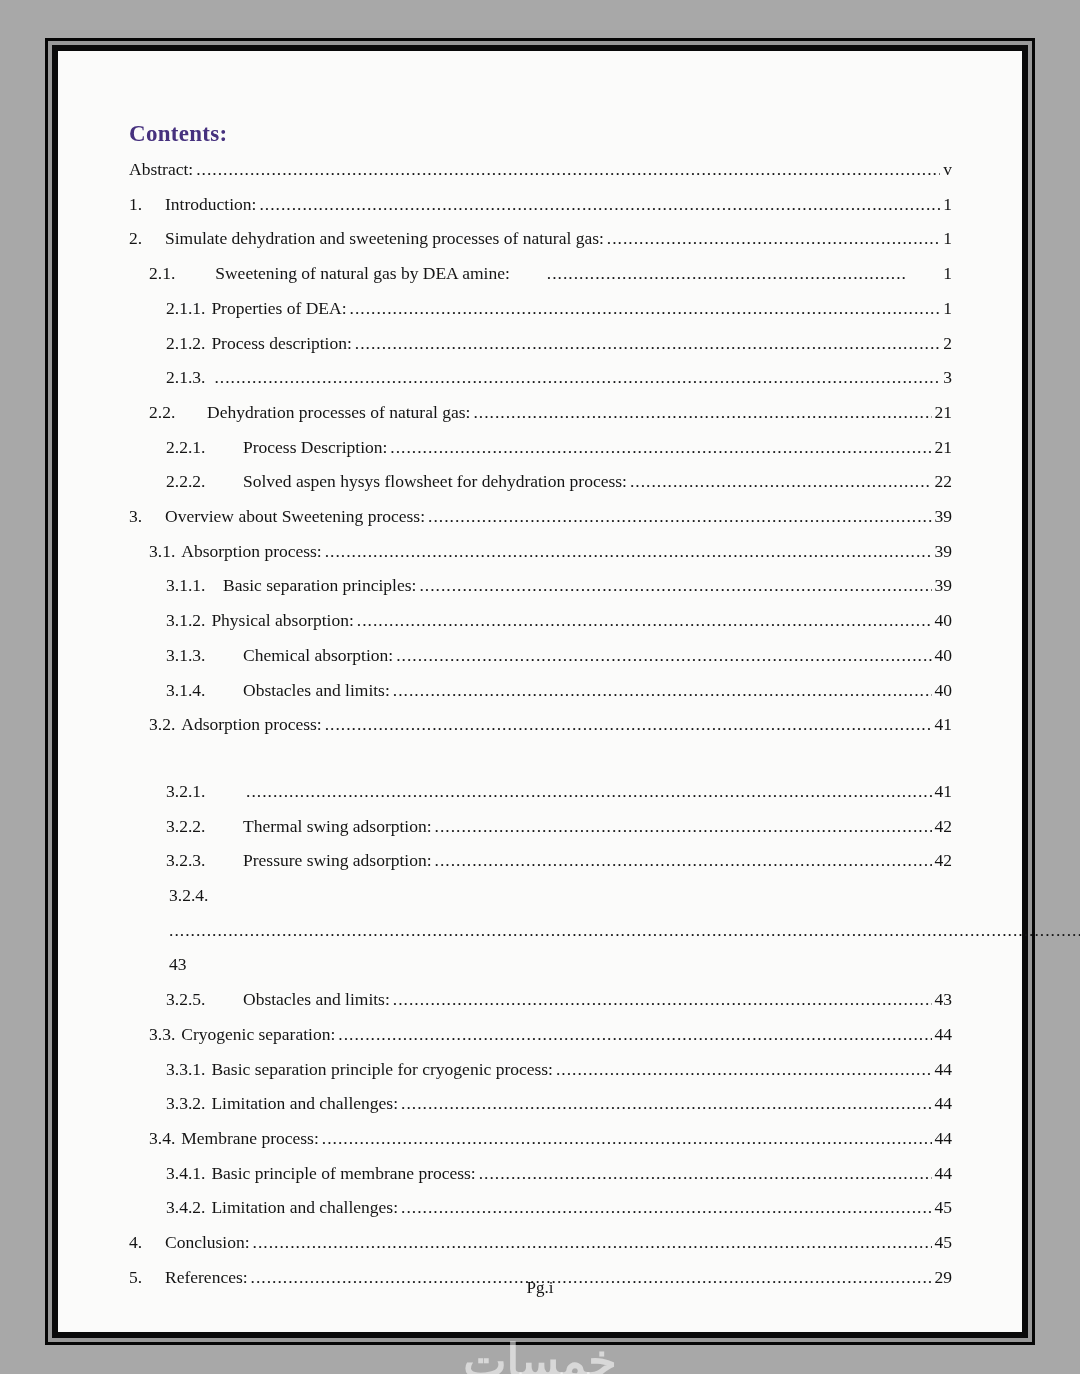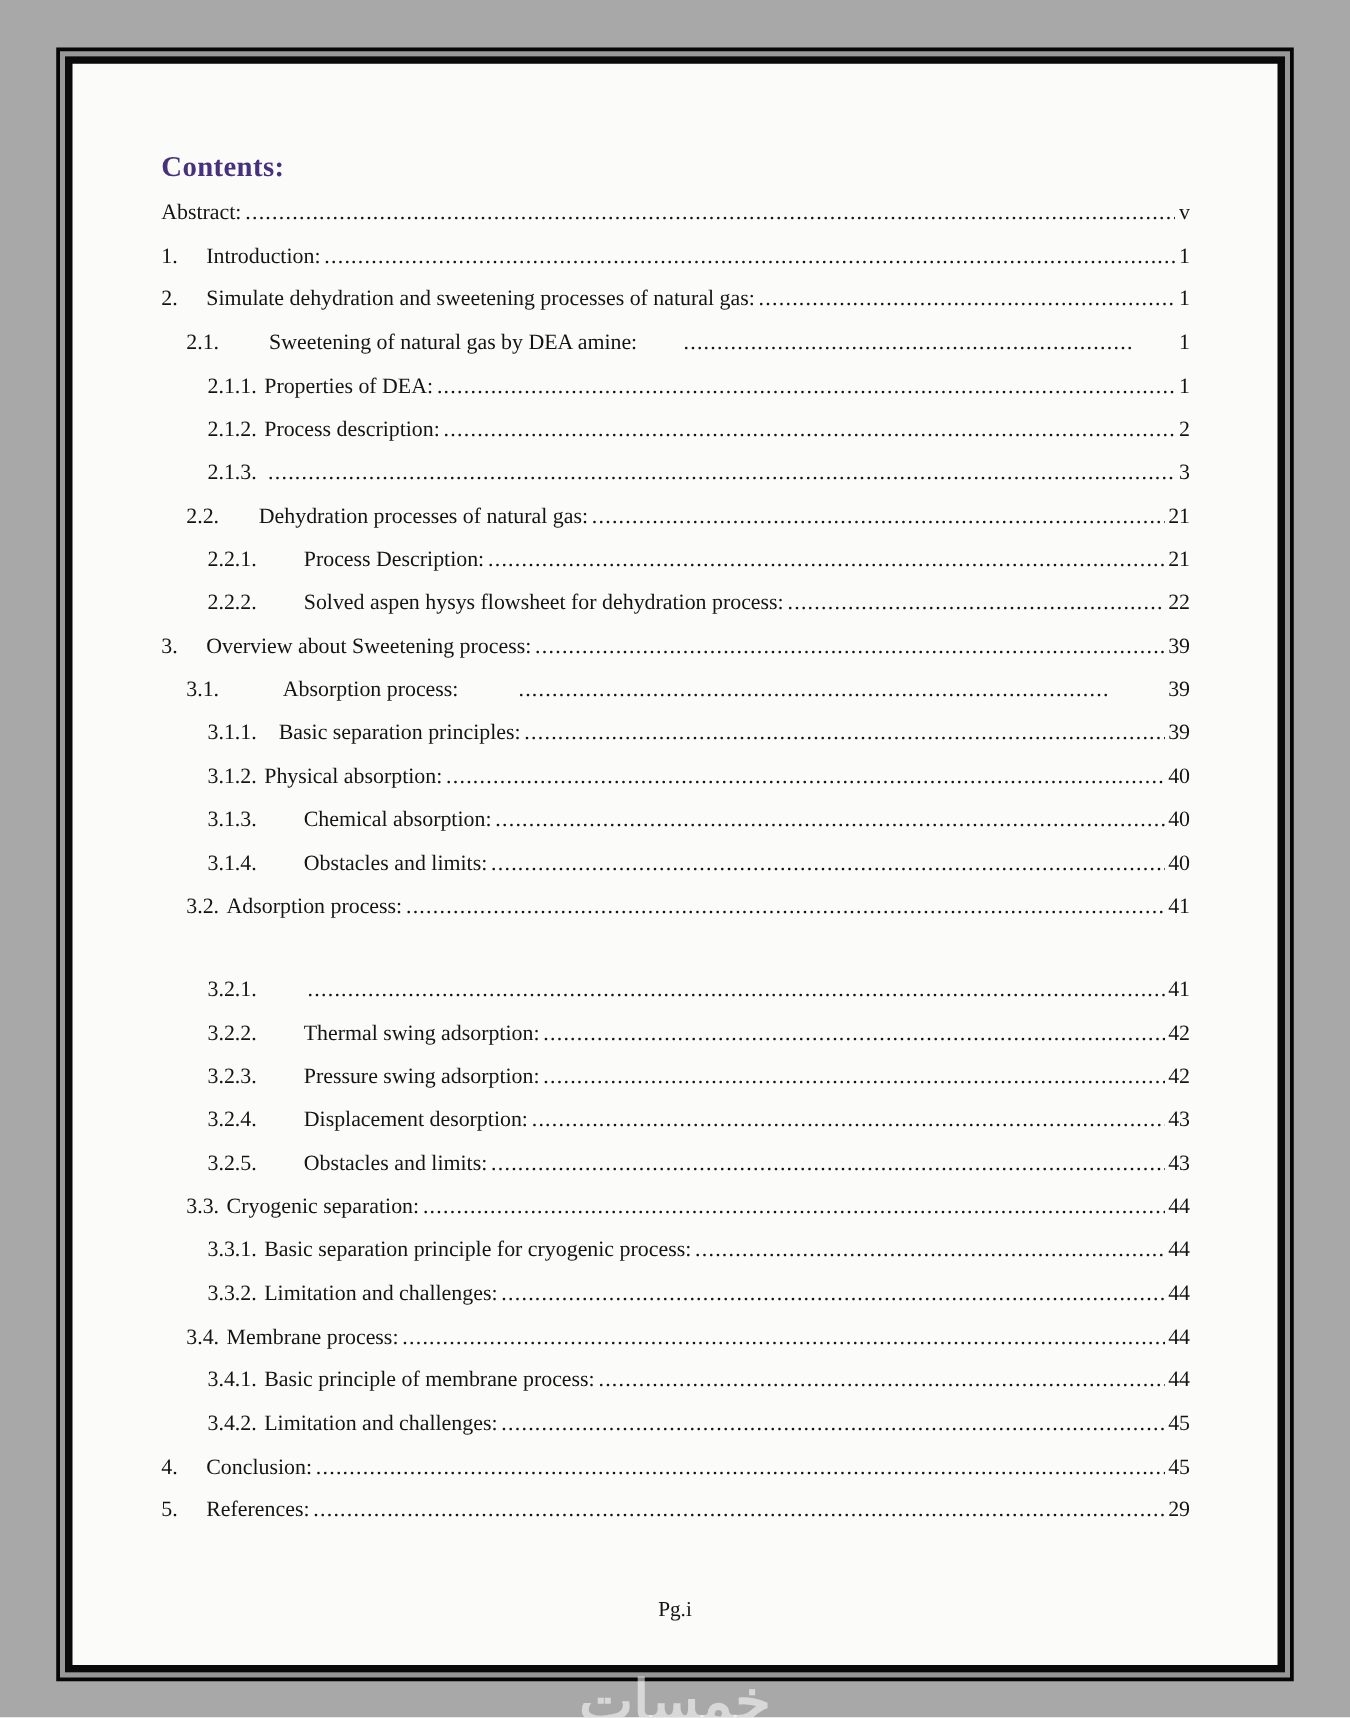--- a/index.html
+++ b/index.html
@@ -139,21 +139,21 @@
             <span class="label">Solved aspen hysys flowsheet for dehydration process:</span>
             <span class="dots">....................................................................................................................................................................................................................................................................</span>
             <span class="pg">22</span>
           </div>
           <div class="row" style="padding-left: 0px;">
             <span class="num" style="display: inline-block; width: 36px;">3.</span>
             <span class="label">Overview about Sweetening process:</span>
             <span class="dots">....................................................................................................................................................................................................................................................................</span>
             <span class="pg">39</span>
           </div>
-          <div class="row" style="padding-left: 20px; gap: 45px;">
+          <div class="row" style="padding-left: 20px;">
             <span class="num" style="margin-right: 6px;">3.1.</span>
             <span class="label">Absorption process:</span>
             <span class="dots">....................................................................................................................................................................................................................................................................</span>
             <span class="pg">39</span>
           </div>
           <div class="row" style="padding-left: 37px;">
             <span class="num" style="display: inline-block; width: 57px;">3.1.1.</span>
             <span class="label">Basic separation principles:</span>
             <span class="dots">....................................................................................................................................................................................................................................................................</span>
             <span class="pg">39</span>
@@ -192,23 +192,22 @@
             <span class="label">Thermal swing adsorption:</span>
             <span class="dots">....................................................................................................................................................................................................................................................................</span>
             <span class="pg">42</span>
           </div>
           <div class="row" style="padding-left: 37px;">
             <span class="num" style="display: inline-block; width: 77px;">3.2.3.</span>
             <span class="label">Pressure swing adsorption:</span>
             <span class="dots">....................................................................................................................................................................................................................................................................</span>
             <span class="pg">42</span>
           </div>
-          <div class="row" style="padding-left: 37px;">
+          <div class="row" style="padding-left: 37px; flex-direction: column;">
             <span class="num" style="display: inline-block; width: 77px;">3.2.4.</span>
-            <span class="label">Displacement desorption:</span>
             <span class="dots">....................................................................................................................................................................................................................................................................</span>
             <span class="pg">43</span>
           </div>
           <div class="row" style="padding-left: 37px;">
             <span class="num" style="display: inline-block; width: 77px;">3.2.5.</span>
             <span class="label">Obstacles and limits:</span>
             <span class="dots">....................................................................................................................................................................................................................................................................</span>
             <span class="pg">43</span>
           </div>
           <div class="row" style="padding-left: 20px;">

